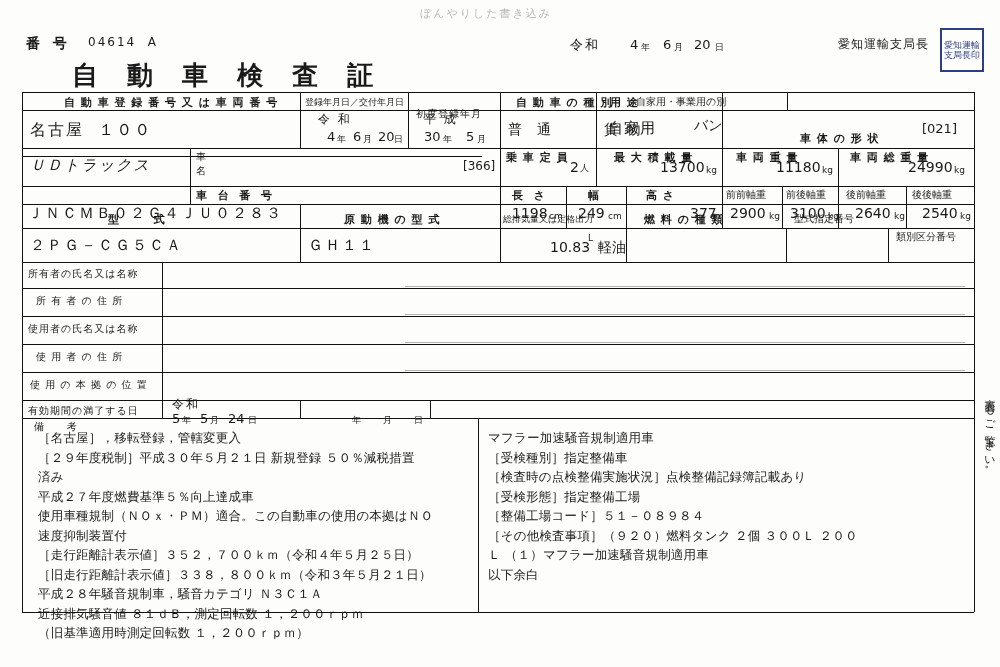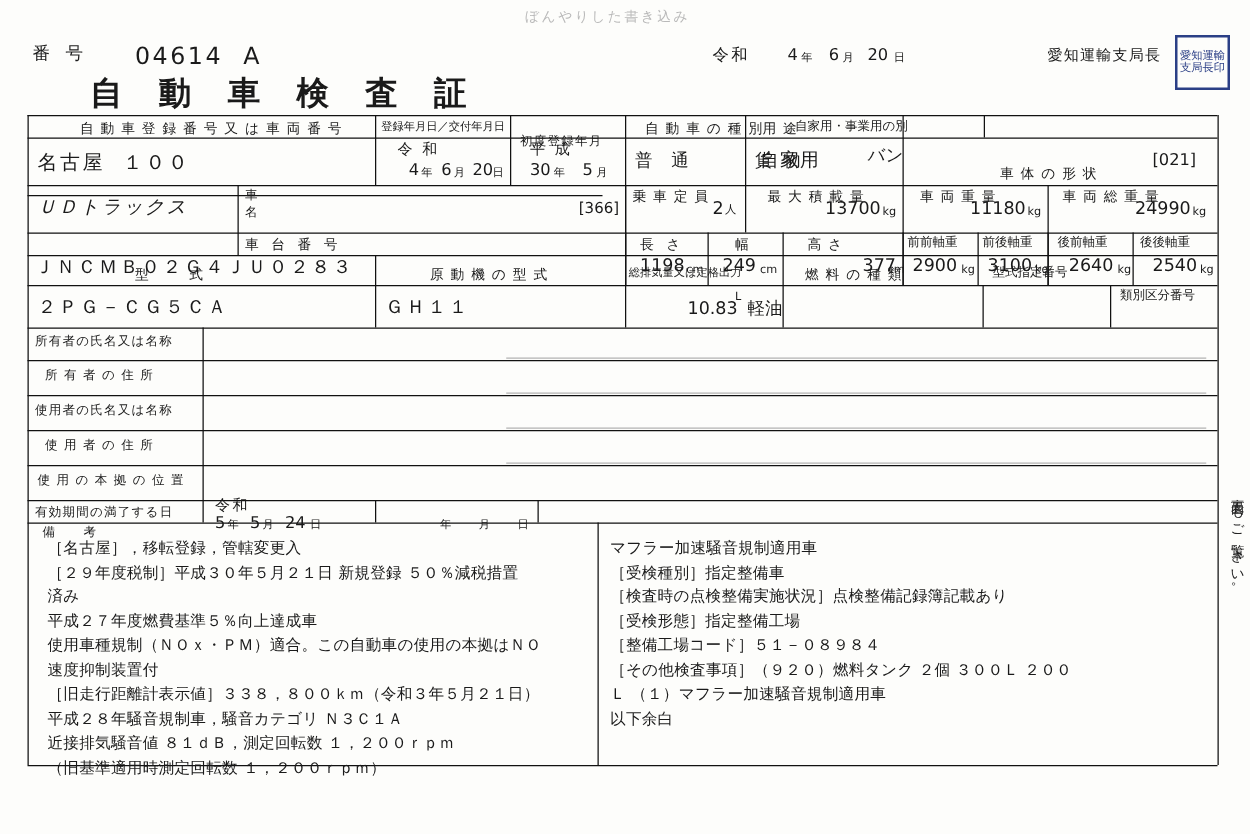--- a/index.html
+++ b/index.html
@@ -6,21 +6,21 @@
   body{
     width:1000px;height:667px;
     background:#fdfdfb;
     font-family:"DejaVu Sans","Liberation Sans",sans-serif;
     color:#1a1a1a;
     overflow:hidden;
   }
   #sheet{position:relative;width:1000px;height:667px;}
 
   .t{position:absolute;white-space:pre;line-height:1;}
-  .lbl{font-size:11px;letter-spacing:1px;}
+  .lbl{font-size:11px;letter-spacing:1px;font-weight:bold;}
   .sm{font-size:10px;}
   .xsm{font-size:9px;}
   .val{font-size:14px;letter-spacing:2px;}
   .big{font-size:26px;letter-spacing:10px;font-weight:600;}
 
   .line{position:absolute;background:#111;}
   .h{height:1px;}
   .v{width:1px;}
   .grey{background:#777;}
 
@@ -38,21 +38,21 @@
     writing-mode:vertical-rl;text-orientation:upright;color:#222;}
 </style>
 </head>
 <body>
 
 <div id="sheet">
 
   <div class="scribble">ぼんやりした書き込み</div>
 
   <div class="t lbl" style="left:26px;top:36px;font-size:14px;letter-spacing:4px;">番 号</div>
-  <div class="t val" style="left:88px;top:36px;font-size:19px;margin-left:20px;">04614  A</div>
+  <div class="t val" style="left:88px;top:36px;font-size:12px;">04614  A</div>
 
   <div class="t" style="left:570px;top:38px;font-size:13px;letter-spacing:2px;">令和</div>
   <div class="t" style="left:630px;top:38px;font-size:13px;">4</div>
   <div class="t xsm" style="left:641px;top:43px;">年</div>
   <div class="t" style="left:663px;top:38px;font-size:13px;">6</div>
   <div class="t xsm" style="left:674px;top:43px;">月</div>
   <div class="t" style="left:694px;top:38px;font-size:13px;">20</div>
   <div class="t xsm" style="left:715px;top:43px;">日</div>
 
   <div class="t" style="left:838px;top:38px;font-size:12px;letter-spacing:1px;font-family:Liberation Serif, serif;">愛知運輸支局長</div>
@@ -241,20 +241,21 @@
   <div class="line v" style="left:478px;top:418px;height:194px;"></div>
   <div class="t sm" style="left:34px;top:422px;letter-spacing:2px;">備    考</div>
 
   <div id="remarks-left" style="position:absolute;left:38px;top:428px;width:430px;font-size:12.5px;line-height:19.5px;letter-spacing:0.2px;">
       <div>［名古屋］，移転登録，管轄変更入</div>
       <div>［２９年度税制］平成３０年５月２１日  新規登録  ５０％減税措置</div>
       <div>済み</div>
       <div>平成２７年度燃費基準５％向上達成車</div>
       <div>使用車種規制（ＮＯｘ・ＰＭ）適合。この自動車の使用の本拠はＮＯ</div>
       <div>速度抑制装置付</div>
+      <div>［走行距離計表示値］３５２，７００ｋｍ（令和４年５月２５日）</div>
       <div>［旧走行距離計表示値］３３８，８００ｋｍ（令和３年５月２１日）</div>
       <div>平成２８年騒音規制車，騒音カテゴリ  Ｎ３Ｃ１Ａ</div>
       <div>近接排気騒音値  ８１ｄＢ，測定回転数  １，２００ｒｐｍ</div>
       <div>（旧基準適用時測定回転数  １，２００ｒｐｍ）</div>
     </div>
   <div id="remarks-right" style="position:absolute;left:488px;top:428px;width:470px;font-size:12.5px;line-height:19.5px;letter-spacing:0.2px;">
       <div>マフラー加速騒音規制適用車</div>
       <div>［受検種別］指定整備車</div>
       <div>［検査時の点検整備実施状況］点検整備記録簿記載あり</div>
       <div>［受検形態］指定整備工場</div>

